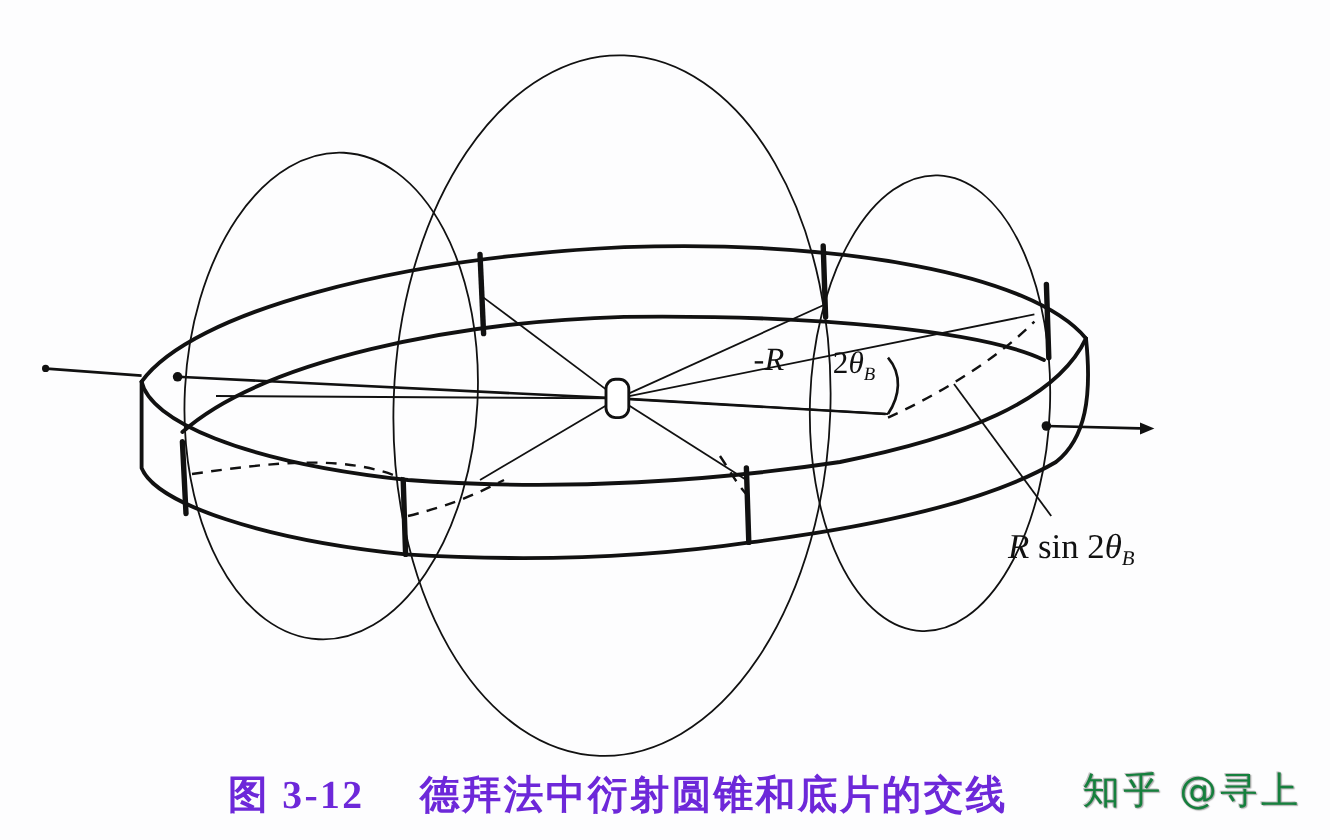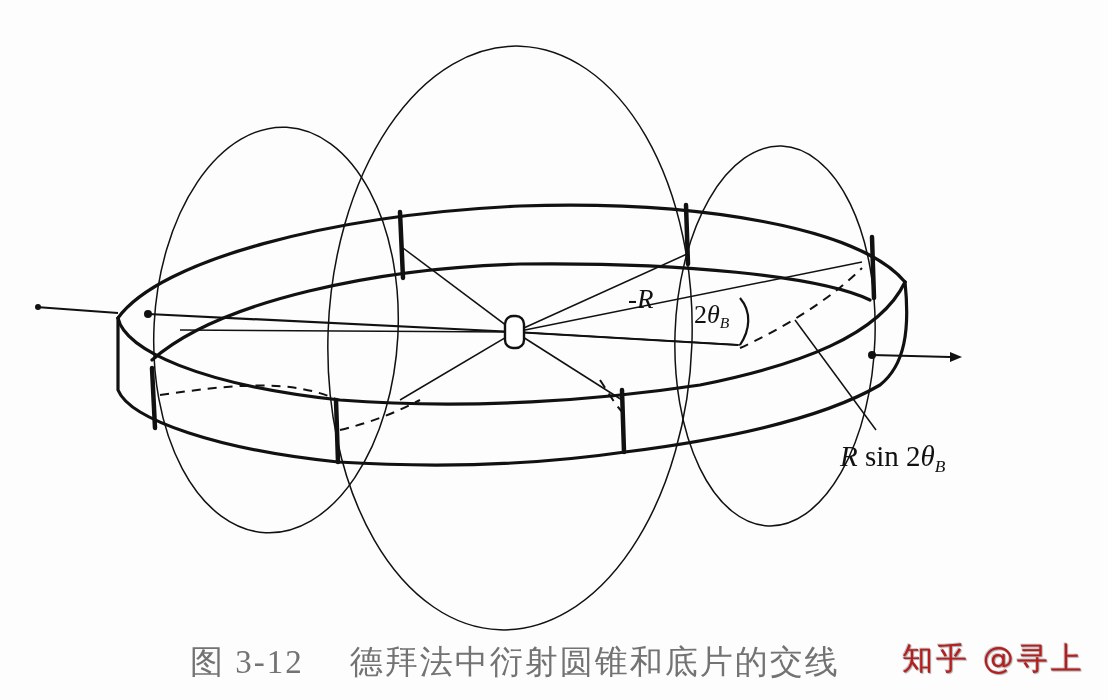--- a/index.html
+++ b/index.html
@@ -6,23 +6,23 @@
     body { width: 1108px; height: 700px; position: relative; overflow: hidden; }
     #figure { position: absolute; left: 0; top: 0; width: 1108px; height: 700px; }
     .thick { stroke: #111; stroke-width: 3.2; fill: none; stroke-linecap: round; }
     .med   { stroke: #111; stroke-width: 2.2; fill: none; }
     .thin  { stroke: #111; stroke-width: 1.5; fill: none; }
     .dash  { stroke: #111; stroke-width: 2; fill: none; stroke-dasharray: 9 7; }
     .strip { stroke: #111; stroke-width: 4.5; fill: none; stroke-linecap: round; }
     .label { position: absolute; font-family: "Liberation Serif", "DejaVu Serif", serif; font-style: italic; color: #111; white-space: nowrap; }
     .label .sub { font-size: 60%; vertical-align: -0.35em; font-style: italic; }
     .label .up { font-style: normal; }
-    #caption { position: absolute; left: 190px; top: 640px; font-family: "DejaVu Sans", "Liberation Sans", sans-serif; font-size: 33px; color: #737373; letter-spacing: 2px; white-space: nowrap; }
+    #caption { position: absolute; left: 190px; top: 640px; font-family: "DejaVu Sans", "Liberation Sans", sans-serif; font-size: 33px; color: #6d28d9; letter-spacing: 2px; white-space: nowrap; font-weight: bold; }
     #caption .num { margin-right: 46px; font-family: "Liberation Serif", "DejaVu Serif", serif; }
-    #watermark { position: absolute; left: 902px; top: 638px; font-family: "DejaVu Sans", "Liberation Sans", sans-serif; font-size: 31px; color: #b91c1c; letter-spacing: 3px; white-space: nowrap; text-shadow: 0 0 1px #9a9a9a, 1px 1px 1px #a8a8a8, -1px -1px 0 #c8c8c8; }
+    #watermark { position: absolute; left: 902px; top: 638px; font-family: "DejaVu Sans", "Liberation Sans", sans-serif; font-size: 31px; color: #15803d; letter-spacing: 3px; white-space: nowrap; text-shadow: 0 0 1px #9a9a9a, 1px 1px 1px #a8a8a8, -1px -1px 0 #c8c8c8; }
   </style>
 </head>
 <body>
 
 <svg id="figure" viewBox="0 0 1108 700" xmlns="http://www.w3.org/2000/svg">
 
   <path class="thick" d="M 118 318 C 160 260, 330 215, 520 206 C 700 200, 860 228, 905 282"></path>
 
   <path class="thick" d="M 152 360 C 220 300, 380 268, 520 264 C 680 262, 820 276, 870 300"></path>
 
@@ -77,21 +77,21 @@
 
   <line class="thin" x1="795" y1="320" x2="876" y2="430"></line>
 
   <path class="med" d="M 740 298 C 752 312, 750 330, 740 345"></path>
 </svg>
 
 <div class="label" style="left:628px; top:284px; font-size:27px;">
   <span class="up">-</span><span>R</span>
 </div>
 
-<div class="label" style="left:694px; top:300px; font-size:26px;">
+<div class="label" style="left:694px; top:288px; font-size:26px;">
   <span class="up">2</span><span>θ</span><span class="sub">B</span>
 </div>
 
 <div class="label" style="left:840px; top:440px; font-size:29px;text-align:center;">
   <span>R</span><span class="up"> sin 2</span><span>θ</span><span class="sub">B</span>
 </div>
 
 <div id="caption">
   <span class="num">图 3-12</span><span>德拜法中衍射圆锥和底片的交线</span>
 </div>

